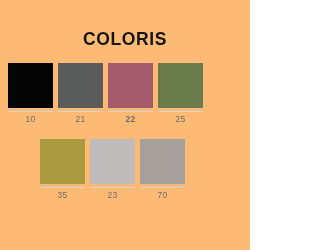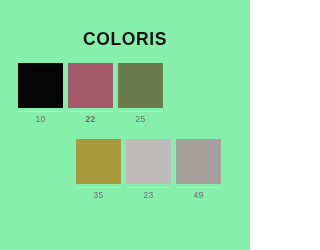--- a/index.html
+++ b/index.html
@@ -37,25 +37,25 @@
     position: absolute;
     top: 63px;
     left: 0;
     width: 250px;
   }
   .swatch-row {
     display: flex;
     align-items: flex-start;
   }
   .swatch-row.row-1 {
-    padding-left: 18px;
+    padding-left: 8px;
     margin-bottom: 14px;
   }
   .swatch-row.row-2 {
-    padding-left: 76px;
+    padding-left: 40px;
   }
   .swatch-cell {
     width: 45px;
     margin-right: 5px;
     display: flex;
     flex-direction: column;
     align-items: stretch;
   }
   .swatch-cell:last-child {
     margin-right: 0;
@@ -79,34 +79,39 @@
     font-size: 8.5px;
     color: #6d6d6d;
     line-height: 12px;
     margin-top: 1px;
     letter-spacing: 0.2px;
   }
 </style>
 </head>
 <body style="background: rgb(255, 255, 255);">
 
-<div class="page" style="background: #86efac;">
+<div class="page" style="background: #fdba74;">
 
   <div class="title" style="color: rgb(19, 19, 19);">COLORIS</div>
 
   <div class="swatch-rows">
 
     <div class="swatch-row row-1">
 
       <div class="swatch-cell">
         <span class="swatch-chip" title="black" style="background: rgb(5, 5, 5);"></span>
         <span class="swatch-rule" style="background: rgb(214, 212, 210);"></span>
         <span class="swatch-label" style="color: rgb(109, 109, 109);">10</span>
       </div>
 
+      <div class="swatch-cell">
+        <span class="swatch-chip" title="dark-gray" style="background: rgb(90, 91, 91);"></span>
+        <span class="swatch-rule" style="background: rgb(214, 212, 210);"></span>
+        <span class="swatch-label" style="color: rgb(109, 109, 109);">21</span>
+      </div>
 
       <div class="swatch-cell">
         <span class="swatch-chip" title="dusty-rose" style="background: rgb(165, 90, 107);"></span>
         <span class="swatch-rule" style="background: rgb(214, 212, 210);"></span>
         <span class="swatch-label" style="color: rgb(109, 109, 109); font-weight: bold;">22</span>
       </div>
 
       <div class="swatch-cell">
         <span class="swatch-chip" title="olive-green" style="background: rgb(107, 124, 76);"></span>
         <span class="swatch-rule" style="background: rgb(214, 212, 210);"></span>
@@ -125,20 +130,20 @@
 
       <div class="swatch-cell">
         <span class="swatch-chip" title="light-gray" style="background: rgb(191, 187, 186);"></span>
         <span class="swatch-rule" style="background: rgb(214, 212, 210);"></span>
         <span class="swatch-label" style="color: rgb(109, 109, 109);">23</span>
       </div>
 
       <div class="swatch-cell">
         <span class="swatch-chip" title="warm-gray" style="background: rgb(165, 160, 155);"></span>
         <span class="swatch-rule" style="background: rgb(214, 212, 210);"></span>
-        <span class="swatch-label" style="color: rgb(109, 109, 109);">49</span>
+        <span class="swatch-label" style="color: rgb(109, 109, 109);">70</span>
       </div>
 
     </div>
 
   </div>
 
 </div>
 
 </body></html>

